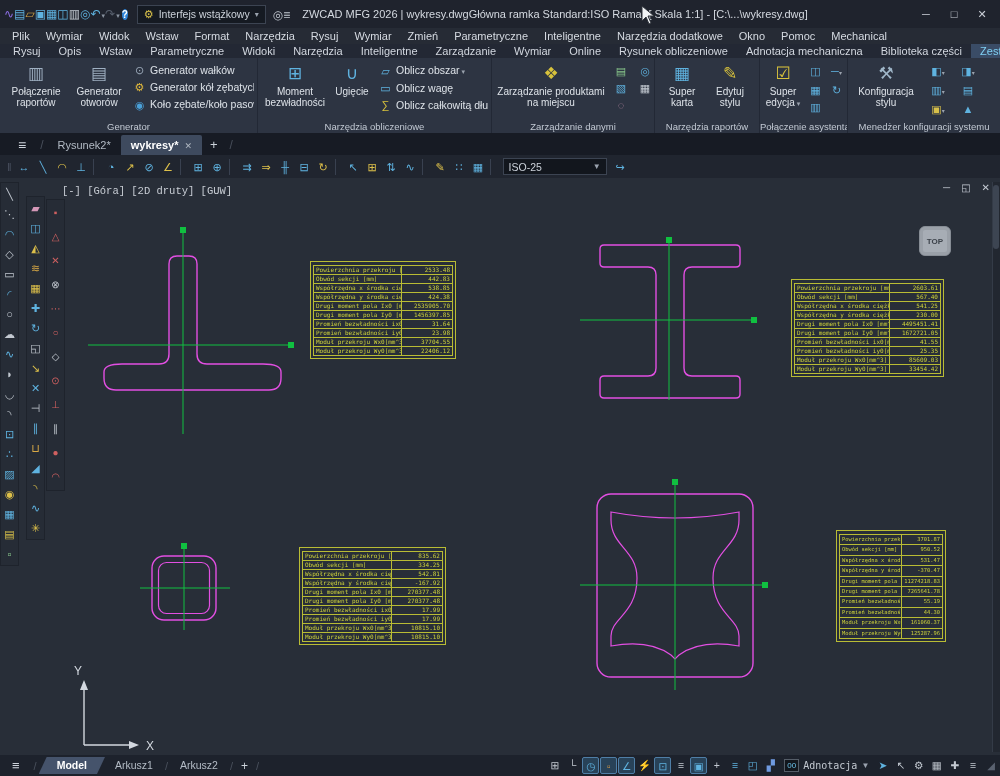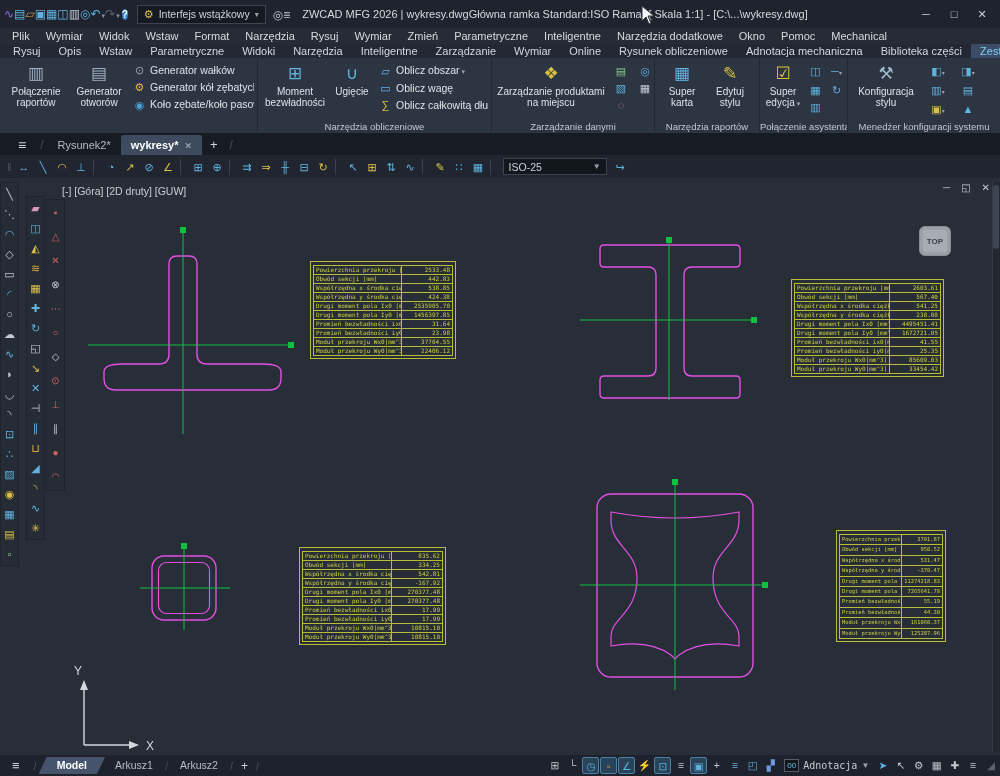--- a/index.html
+++ b/index.html
@@ -64,21 +64,21 @@
   .dgrip { color:#4a5260; font-size:11px; padding:0 3px; }
   .titem { width:19px; height:18px; line-height:18px; text-align:center; font-size:11px; flex-shrink:0; }
   .titem.sep { width:7px; height:16px; border-left:1px solid #394150; margin:0 2px; }
   .styleselect { display:flex; align-items:center; background:#12161d; border:1px solid #3c4452; height:17px;
     padding:0 5px; font-size:10.5px; color:#ccd2da; width:104px; justify-content:space-between; margin:0 4px; }
   .styleselect .caret { font-size:8px; color:#9aa2ae; }
 
   
   .canvas { position:absolute; left:0; top:178px; width:1000px; height:577px; background:#282e38; overflow:hidden; }
   .shapes { position:absolute; left:0; top:0; }
-  .vplabel { position:absolute; left:62px; top:7px; font-size:10.5px; color:#c9ced5; }
+  .vplabel { position:absolute; left:62px; top:7px; font-size:10.5px; color:#c9ced5;font-family:Liberation Mono, monospace; }
   .iwb { position:absolute; right:10px; top:4px; display:flex; gap:11px; color:#c6ccd4; font-size:10px; }
   .iwb span { cursor:default; }
   .viewcube { position:absolute; left:919px; top:48px; width:32px; height:30px; background:#a7adb5;
     border:1px solid #878d95; border-radius:6px; color:#3c424a; font-size:8px; font-weight:bold;
     display:flex; align-items:center; justify-content:center; box-shadow:inset 0 0 0 3px #9aa0a8; }
   .vscroll { position:absolute; right:0; top:4px; width:8px; height:570px; background:#222730; border-left:1px solid #343b47; }
   .vthumb { position:absolute; right:1px; top:3px; width:6px; height:64px; background:#3d4552; border-radius:3px; }
 
   .strip { position:absolute; display:flex; flex-direction:column; background:#262c36; border:1px solid #1e232c; padding:1px; }
   .lico { width:15px; height:20px; line-height:20px; text-align:center; font-size:11px; }
@@ -193,20 +193,21 @@
           <div class="sbtn">
             <span class="sicon" style="color:#e0b83c">⚙</span>
             <span class="lbl">Generator kół zębatych</span>
           </div>
           <div class="sbtn">
             <span class="sicon" style="color:#4aa0d8">◉</span>
             <span class="lbl caret">Koło zębate/koło pasowe</span>
           </div>
         </div>
       </div>
+      <div class="rlabel">Generator</div>
     </div>
 
     <div class="rgroup" style="width:234px">
       <div class="rbody">
         <div class="bigbtn" style="width:68px">
           <span class="bicon" style="color:#5fb3e0">⊞</span>
           <span class="blabel">Moment bezwładności</span>
         </div>
         <div class="bigbtn" style="width:46px">
           <span class="bicon" style="color:#5fb3e0">∪</span>

